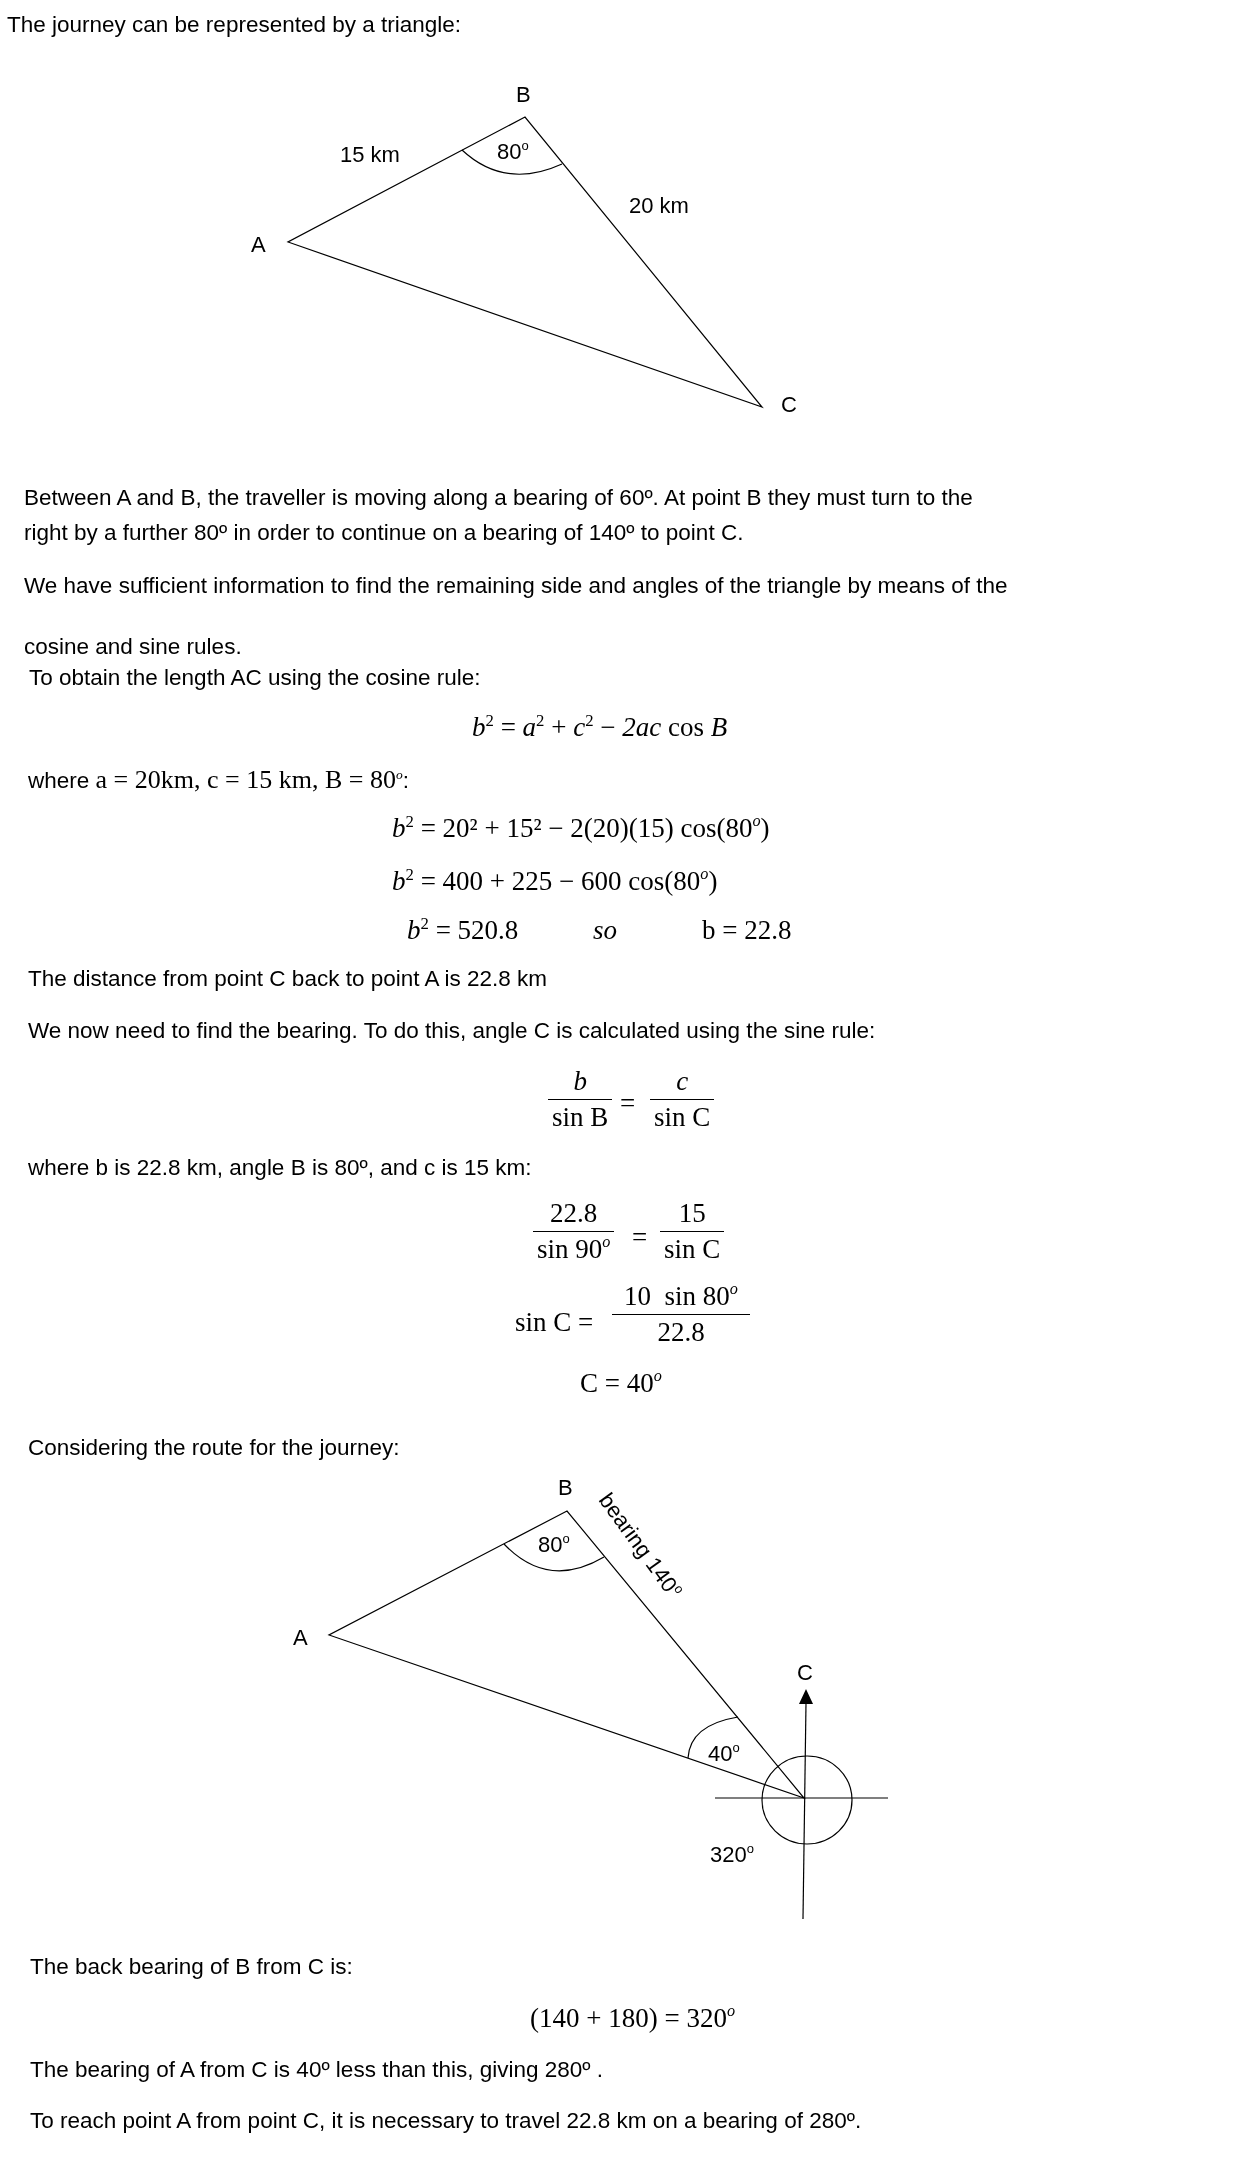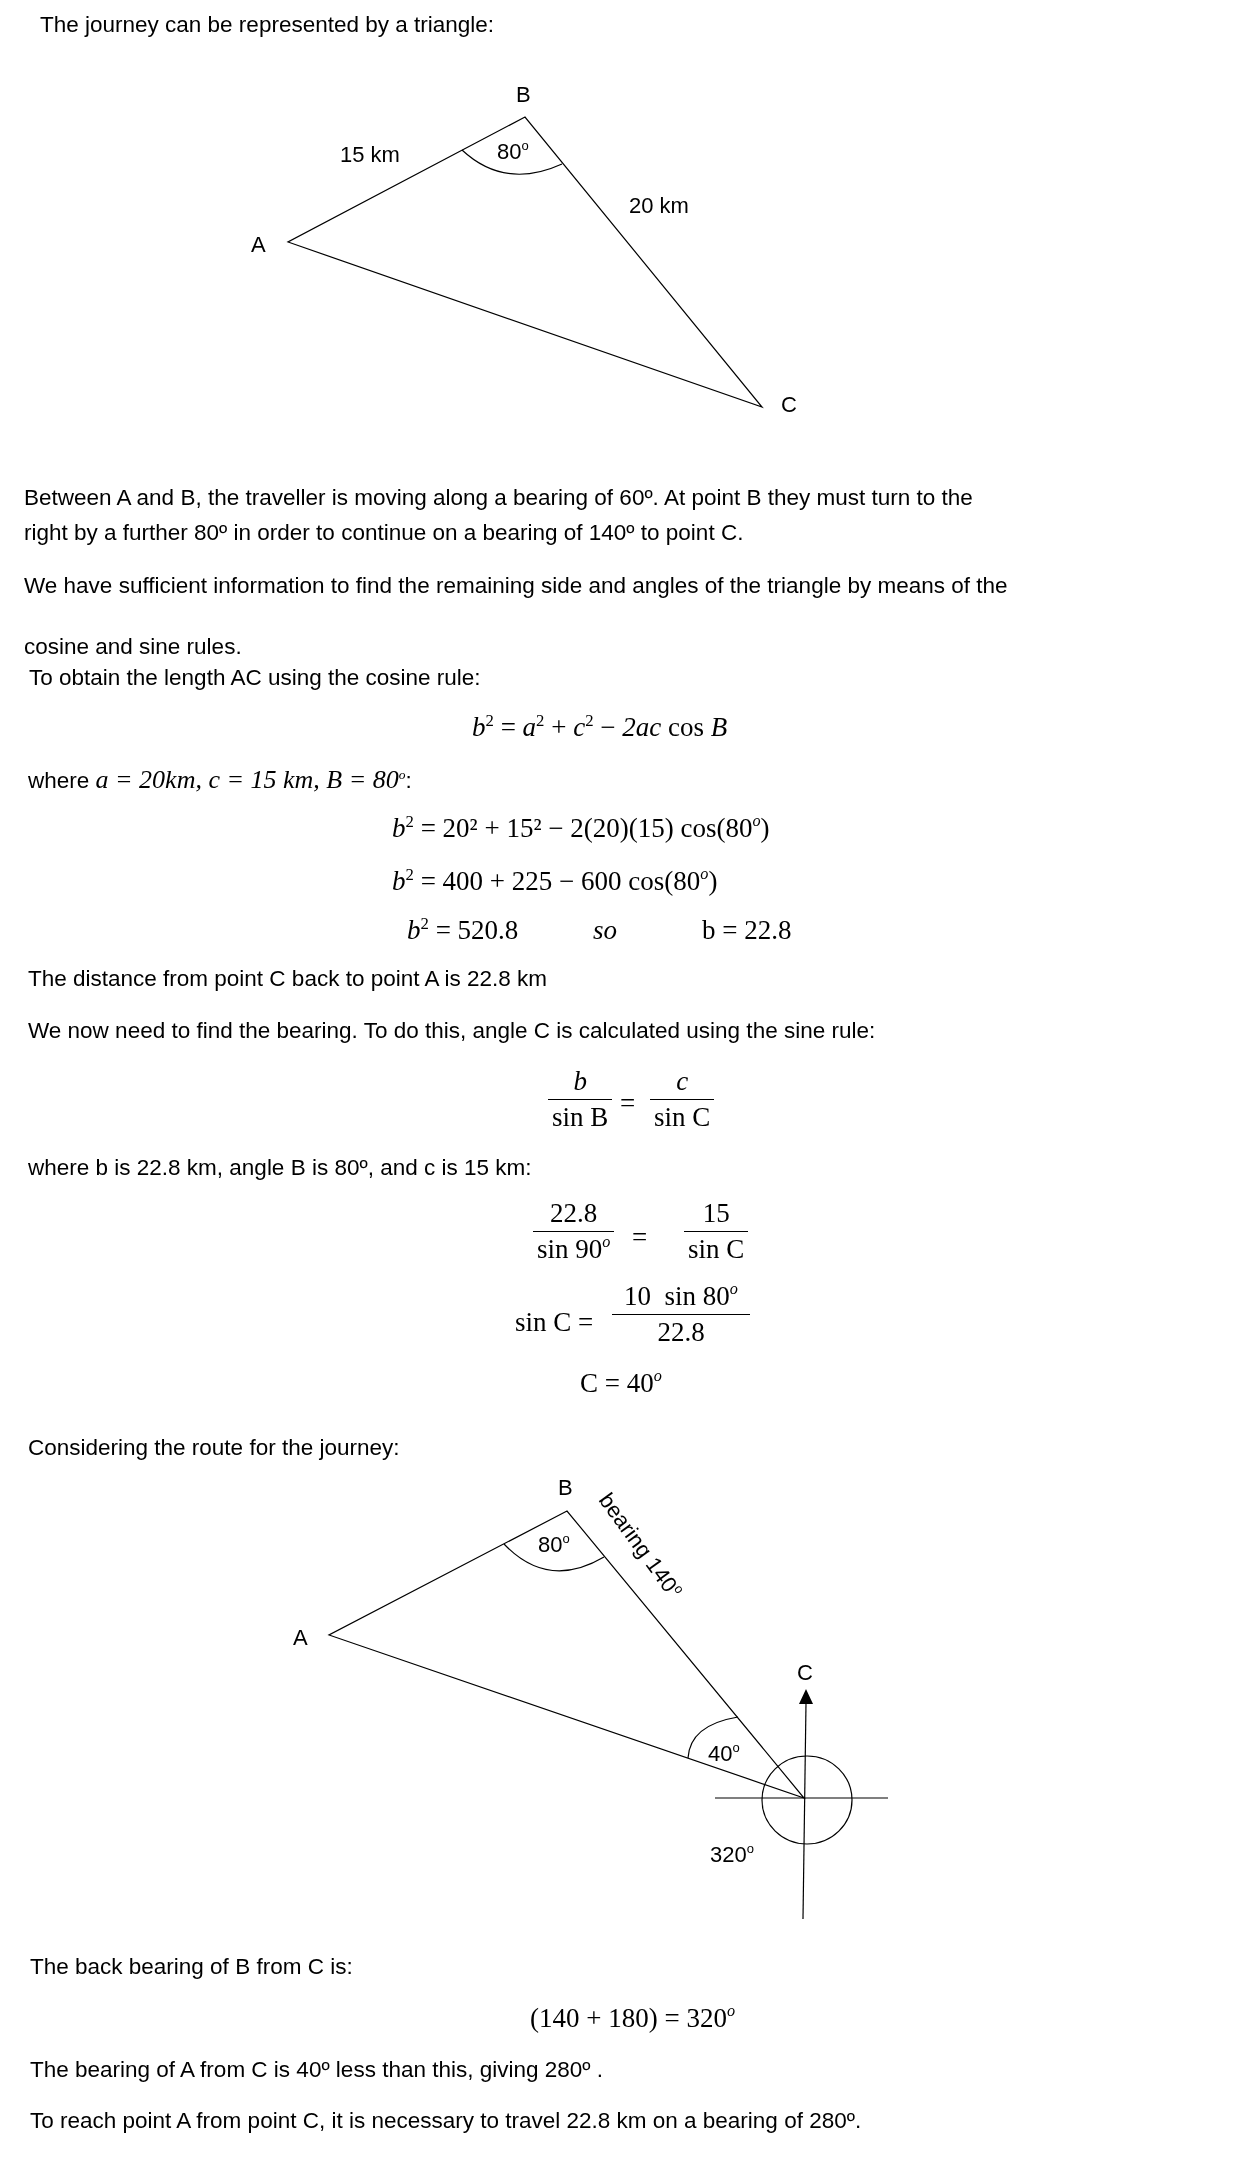--- a/index.html
+++ b/index.html
@@ -11,21 +11,21 @@
   .deg { font-size: 0.6em; vertical-align: 0.7em; line-height: 0; }
   .frac { position: absolute; display: inline-flex; flex-direction: column; align-items: center; font-family: "Liberation Serif", serif; font-size: 27px; line-height: 1; }
   .frac .num { padding: 0 4px 4px; }
   .frac .den { padding: 4px 4px 0; border-top: 1.5px solid #000; font-family: Liberation Serif, serif; }
   svg { position: absolute; left: 0; top: 0; overflow: visible; }
   .lbl { font-family: "Liberation Sans", sans-serif; font-size: 22px; fill: #000; }
 </style>
 </head>
 <body>
 
-<div class="t" style="left:40px;top:14px;">The journey can be represented by a triangle:</div>
+<div class="t" style="left:7px;top:14px;">The journey can be represented by a triangle:</div>
 
 <svg width="1244" height="2165">
   <polygon points="525,117 288,242 762,407" fill="none" stroke="#000" stroke-width="1.2"></polygon>
   <path d="M462,150 Q505,190 562,164" fill="none" stroke="#000" stroke-width="1.2"></path>
   <text class="lbl" x="516" y="102">B</text>
   <text class="lbl" x="251" y="252">A</text>
   <text class="lbl" x="781" y="412">C</text>
   <text class="lbl" x="340" y="162">15 km</text>
   <text class="lbl" x="629" y="213">20 km</text>
   <text class="lbl" x="497" y="159"><tspan>80</tspan><tspan dy="-9" font-size="13">o</tspan></text>
@@ -46,21 +46,21 @@
   <span>+</span>
   <i>c</i><span class="sup">2</span>
   <span>−</span>
   <i>2ac</i>
   <span>cos</span>
   <i>B</i>
 </div>
 
 <div class="t" style="left:28px;top:767px;">
   <span>where</span>
-  <span class="m" style="position:static;font-style:italic;font-size:26px;">a = 20km, c = 15 km, B = 80</span><span class="deg" style="font-family:'Liberation Serif',serif;font-style:italic;">o</span><span>:</span>
+  <span class="m" style="position:static;font-size:26px;">a = 20km, c = 15 km, B = 80</span><span class="deg" style="font-family:'Liberation Serif',serif;font-style:italic;">o</span><span>:</span>
 </div>
 
 <div class="m" style="left:392px;top:815px;">
   <i>b</i><span class="sup">2</span> <span>= 20² + 15² − 2(20)(15) cos(80</span><span class="deg"><i>o</i></span><span>)</span>
 </div>
 <div class="m" style="left:392px;top:868px;">
   <i>b</i><span class="sup">2</span> <span>= 400 + 225 − 600 cos(80</span><span class="deg"><i>o</i></span><span>)</span>
 </div>
 <div class="m" style="left:392px;top:917px;margin-left:15px;">
   <i>b</i><span class="sup">2</span> <span>= 520.8</span>
@@ -82,21 +82,21 @@
   <span class="den">sin C</span>
 </div>
 
 <div class="t" style="left:28px;top:1157px;">where b is 22.8 km, angle B is 80º, and c is 15 km:</div>
 
 <div class="frac" style="left:533px;top:1200px;">
   <span class="num">22.8</span>
   <span class="den"><span>sin 90</span><span class="deg"><i>o</i></span></span>
 </div>
 <div class="m" style="left:632px;top:1224px;">=</div>
-<div class="frac" style="left:660px;top:1200px;margin-left:24px;">
+<div class="frac" style="left:660px;top:1200px;">
   <span class="num">15</span>
   <span class="den">sin C</span>
 </div>
 
 <div class="m" style="left:515px;top:1309px;">sin C =</div>
 <div class="frac" style="left:612px;top:1283px;">
   <span class="num" style="padding-left:10px;padding-right:10px;"><span style="white-space:pre;">10  sin 80</span><span class="deg"><i>o</i></span></span>
   <span class="den" style="width:130px;text-align:center;">22.8</span>
 </div>
 

